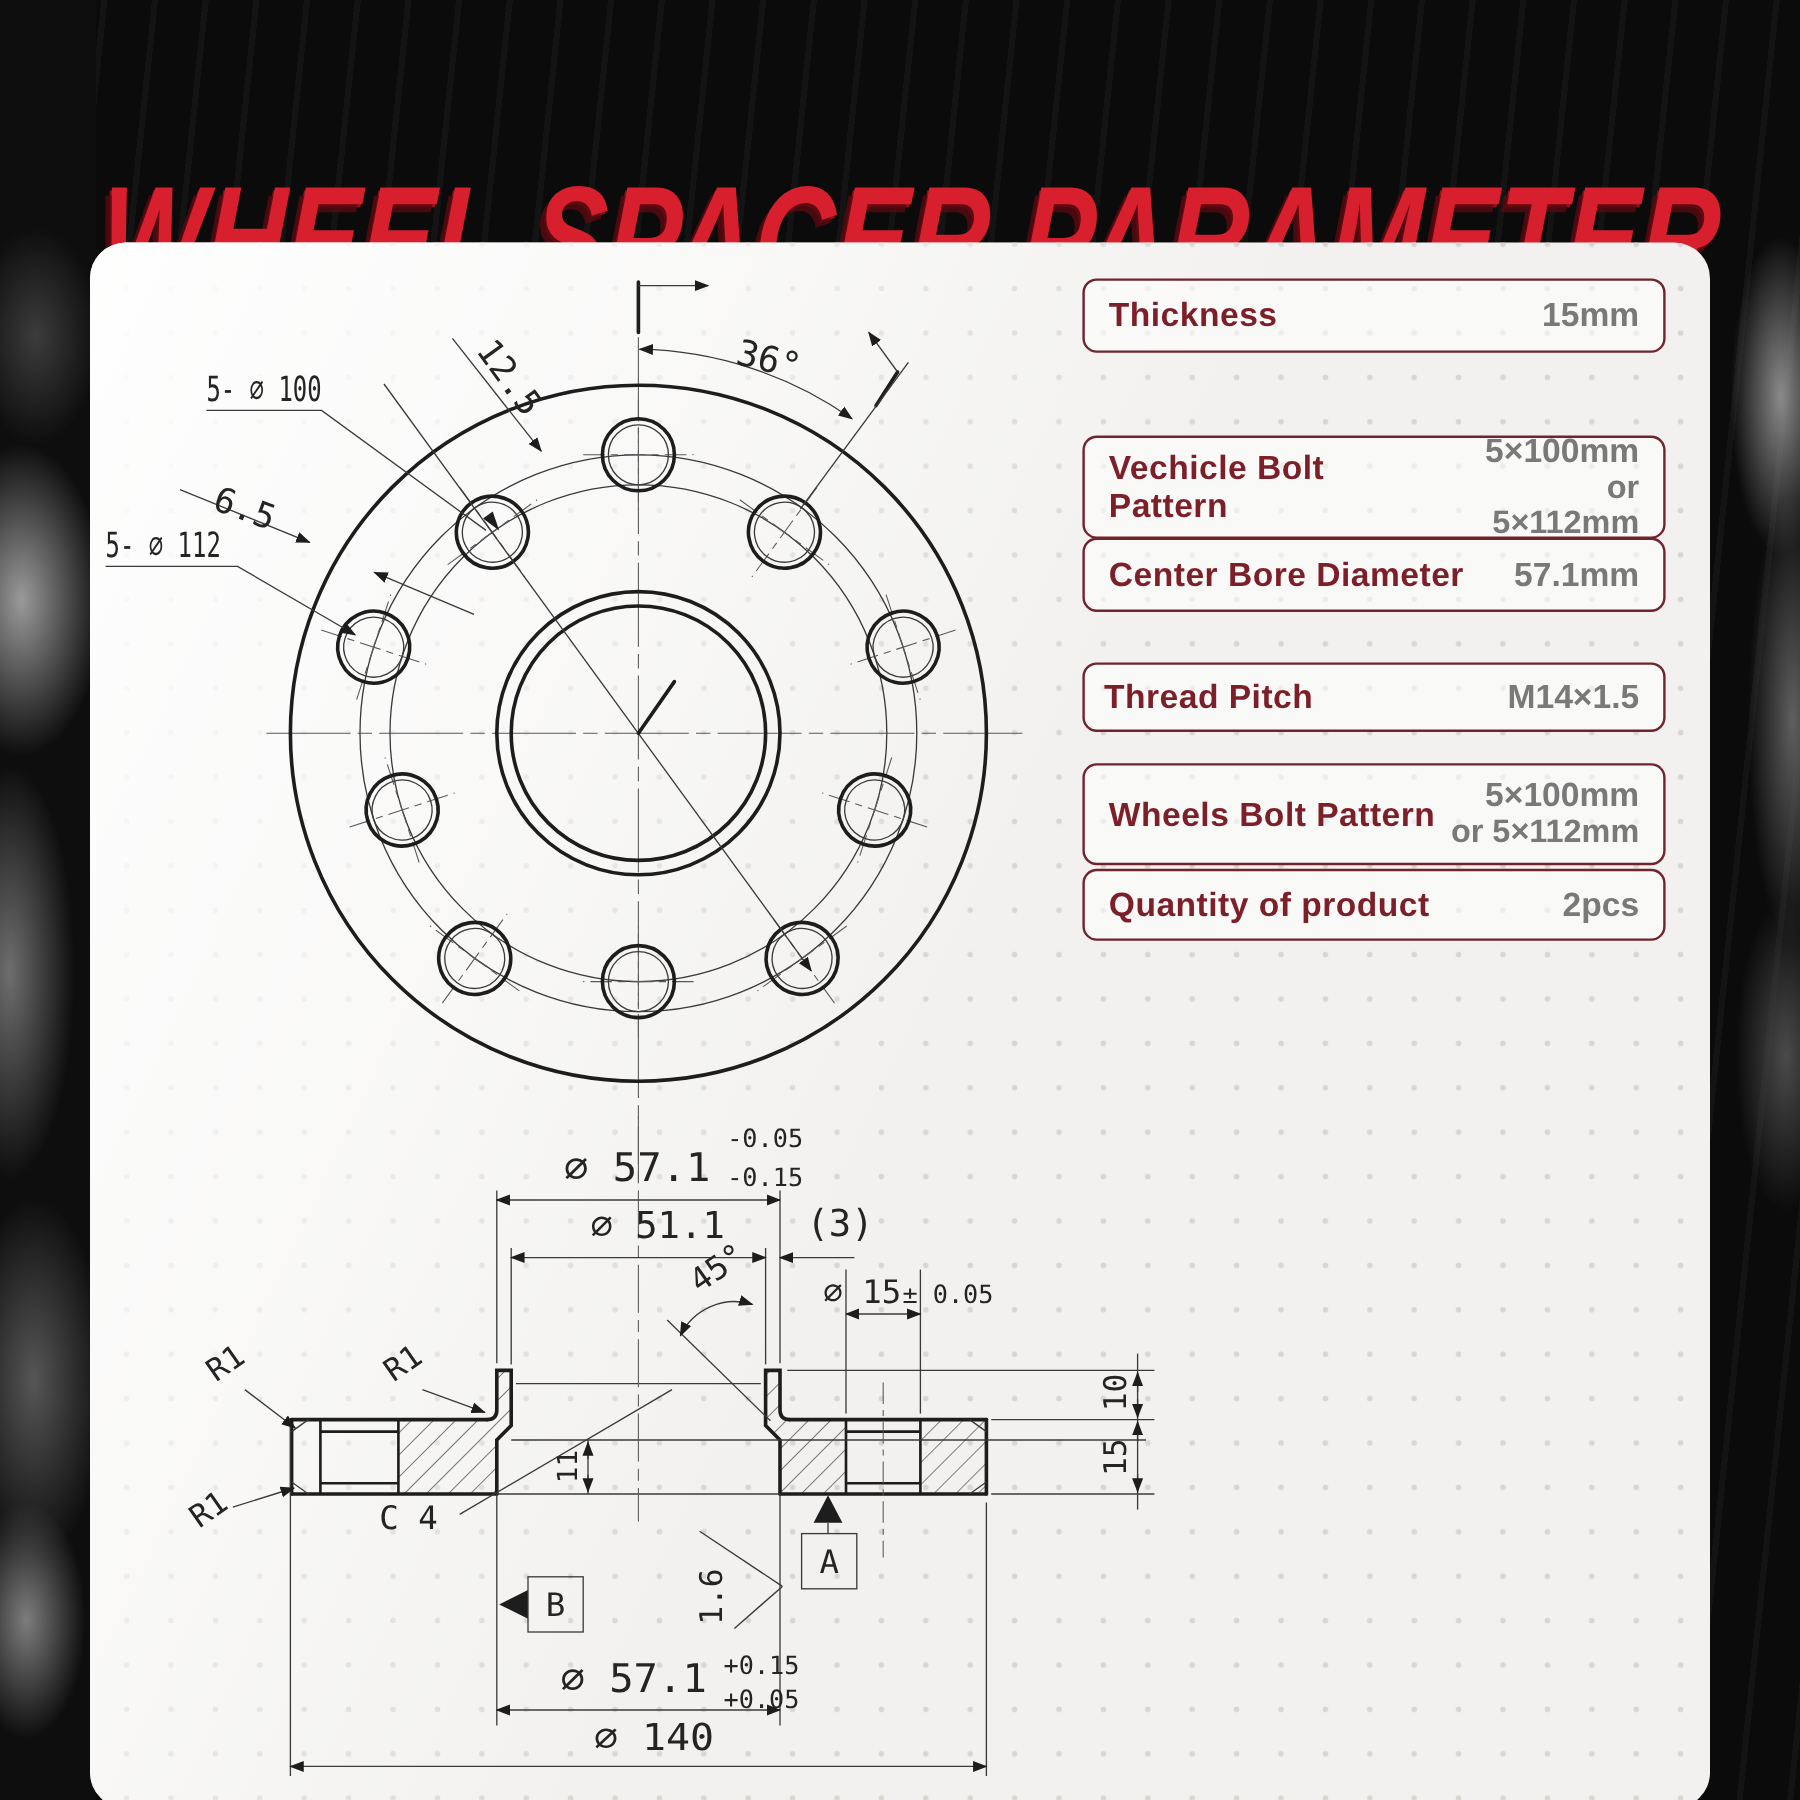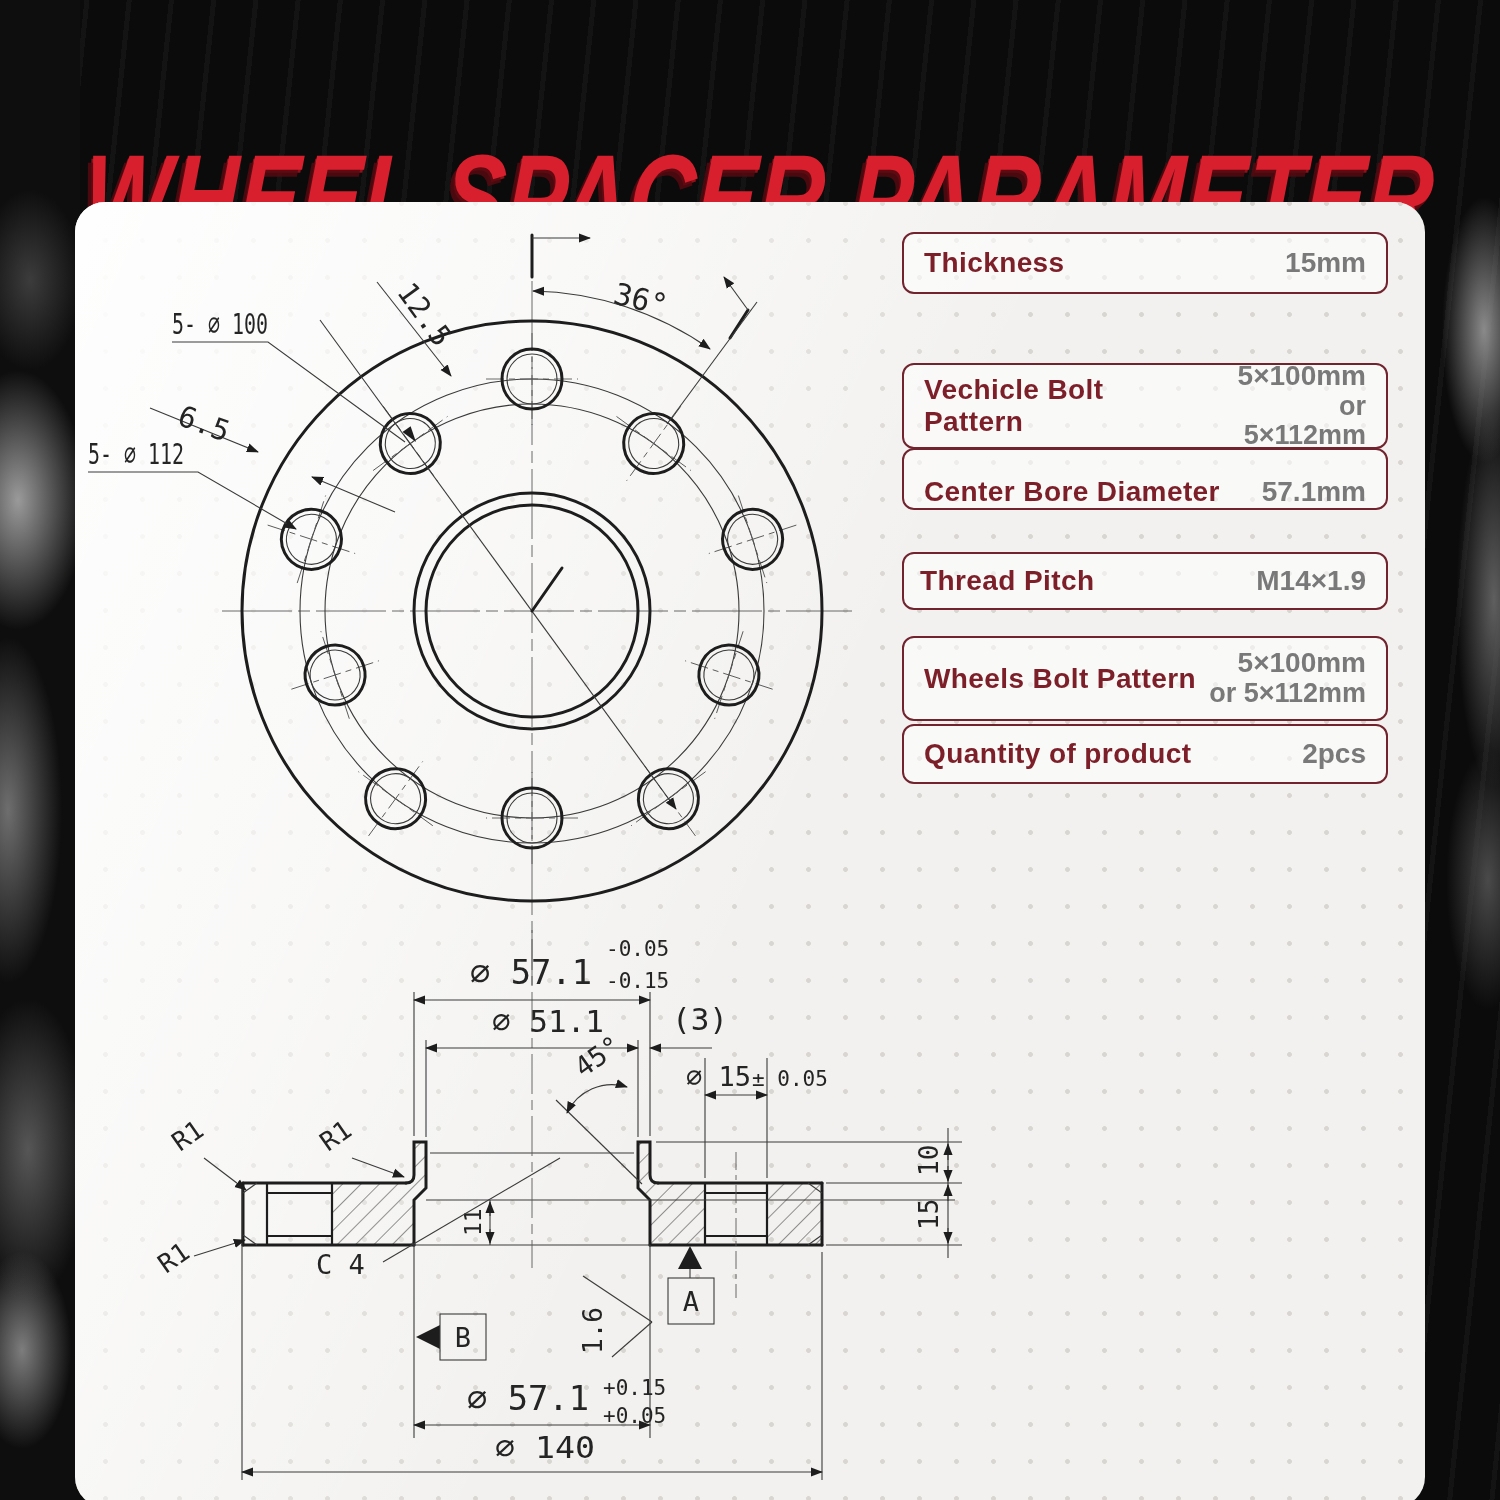--- a/index.html
+++ b/index.html
@@ -311,27 +311,27 @@
 
   <div class="spec-rows">
     <div class="spec-row" style="top:30px;height:62px;">
       <span class="spec-label">Thickness</span>
       <span class="spec-value"><span>15mm</span><span class="v2"></span></span>
     </div>
     <div class="spec-row" style="top:134px;height:86px;margin-top:27px;">
       <span class="spec-label">Vechicle Bolt Pattern</span>
       <span class="spec-value"><span>5×100mm</span><span class="v2">or 5×112mm</span></span>
     </div>
-    <div class="spec-row" style="top:246px;height:62px;align-items:flex-end;">
+    <div class="spec-row" style="top:246px;height:62px;">
       <span class="spec-label">Center Bore Diameter</span>
       <span class="spec-value"><span>57.1mm</span><span class="v2"></span></span>
     </div>
     <div class="spec-row" style="top:350px;height:58px;padding-left:16px;">
       <span class="spec-label">Thread Pitch</span>
-      <span class="spec-value"><span>M14×1.9</span><span class="v2"></span></span>
+      <span class="spec-value"><span>M14×1.5</span><span class="v2"></span></span>
     </div>
     <div class="spec-row" style="top:434px;height:85px;align-items:center;">
       <span class="spec-label">Wheels Bolt Pattern</span>
       <span class="spec-value"><span>5×100mm</span><span class="v2">or 5×112mm</span></span>
     </div>
     <div class="spec-row" style="top:522px;height:60px;">
       <span class="spec-label">Quantity of product</span>
       <span class="spec-value"><span>2pcs</span><span class="v2"></span></span>
     </div>
   </div>

